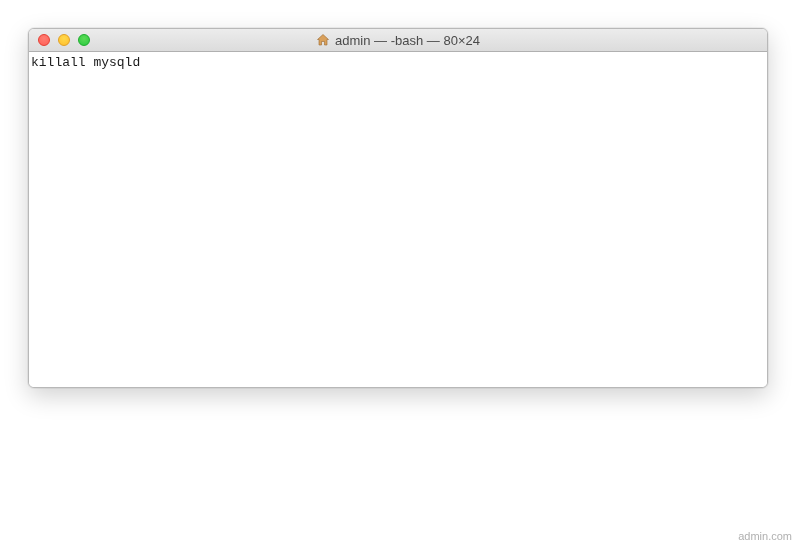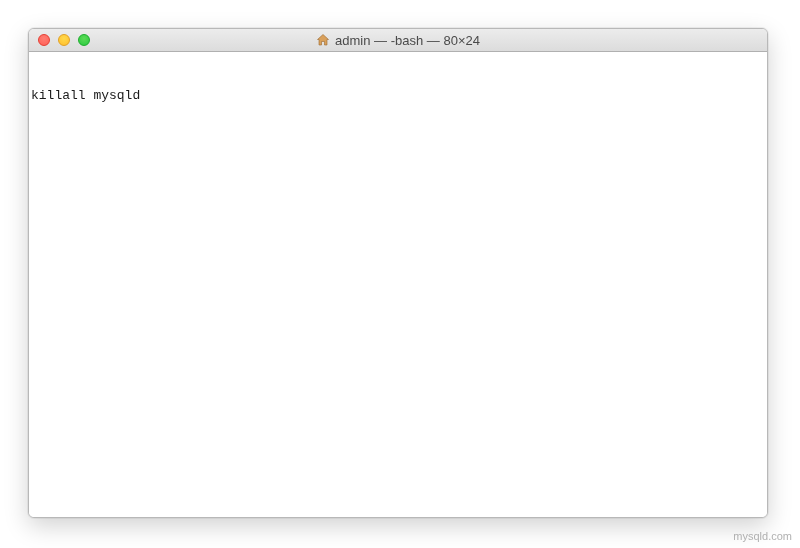--- a/index.html
+++ b/index.html
@@ -12,29 +12,28 @@
       height: 548px;
       background: #ffffff;
       font-family: -apple-system, BlinkMacSystemFont, "Helvetica Neue", sans-serif;
       position: relative;
     }
     .terminal-window {
       position: absolute;
       top: 28px;
       left: 28px;
       width: 740px;
-      height: 490px;
+      height: 360px;
       background: #ffffff;
       border: 1px solid #b8b8b8;
       border-radius: 6px;
       box-shadow: 0 8px 24px rgba(0,0,0,0.18), 0 0 0 1px rgba(0,0,0,0.05);
       overflow: hidden;
       display: flex;
       flex-direction: column;
-      gap: 33px;
     }
     .title-bar {
       height: 23px;
       background: linear-gradient(to bottom, #ececec 0%, #dcdcdc 100%);
       border-bottom: 1px solid #b0b0b0;
       display: flex;
       align-items: center;
       position: relative;
       flex-shrink: 0;
     }
@@ -118,13 +117,13 @@
         <svg width="14" height="14" viewBox="0 0 14 14">
           <path d="M7 1.5 L12.5 6.5 L11 6.5 L11 12 L8.5 12 L8.5 8.5 L5.5 8.5 L5.5 12 L3 12 L3 6.5 L1.5 6.5 Z" fill="#d9a05b" stroke="#9a6a30" stroke-width="0.6"></path>
         </svg>
       </span>
       <span class="window-title">admin — -bash — 80×24</span>
     </div>
   </div>
   <div class="terminal-content"><span>killall mysqld</span></div>
 </div>
 
-<div class="watermark">mysqld.com</div>
+<div class="watermark">admin.com</div>
 
 </body></html>

